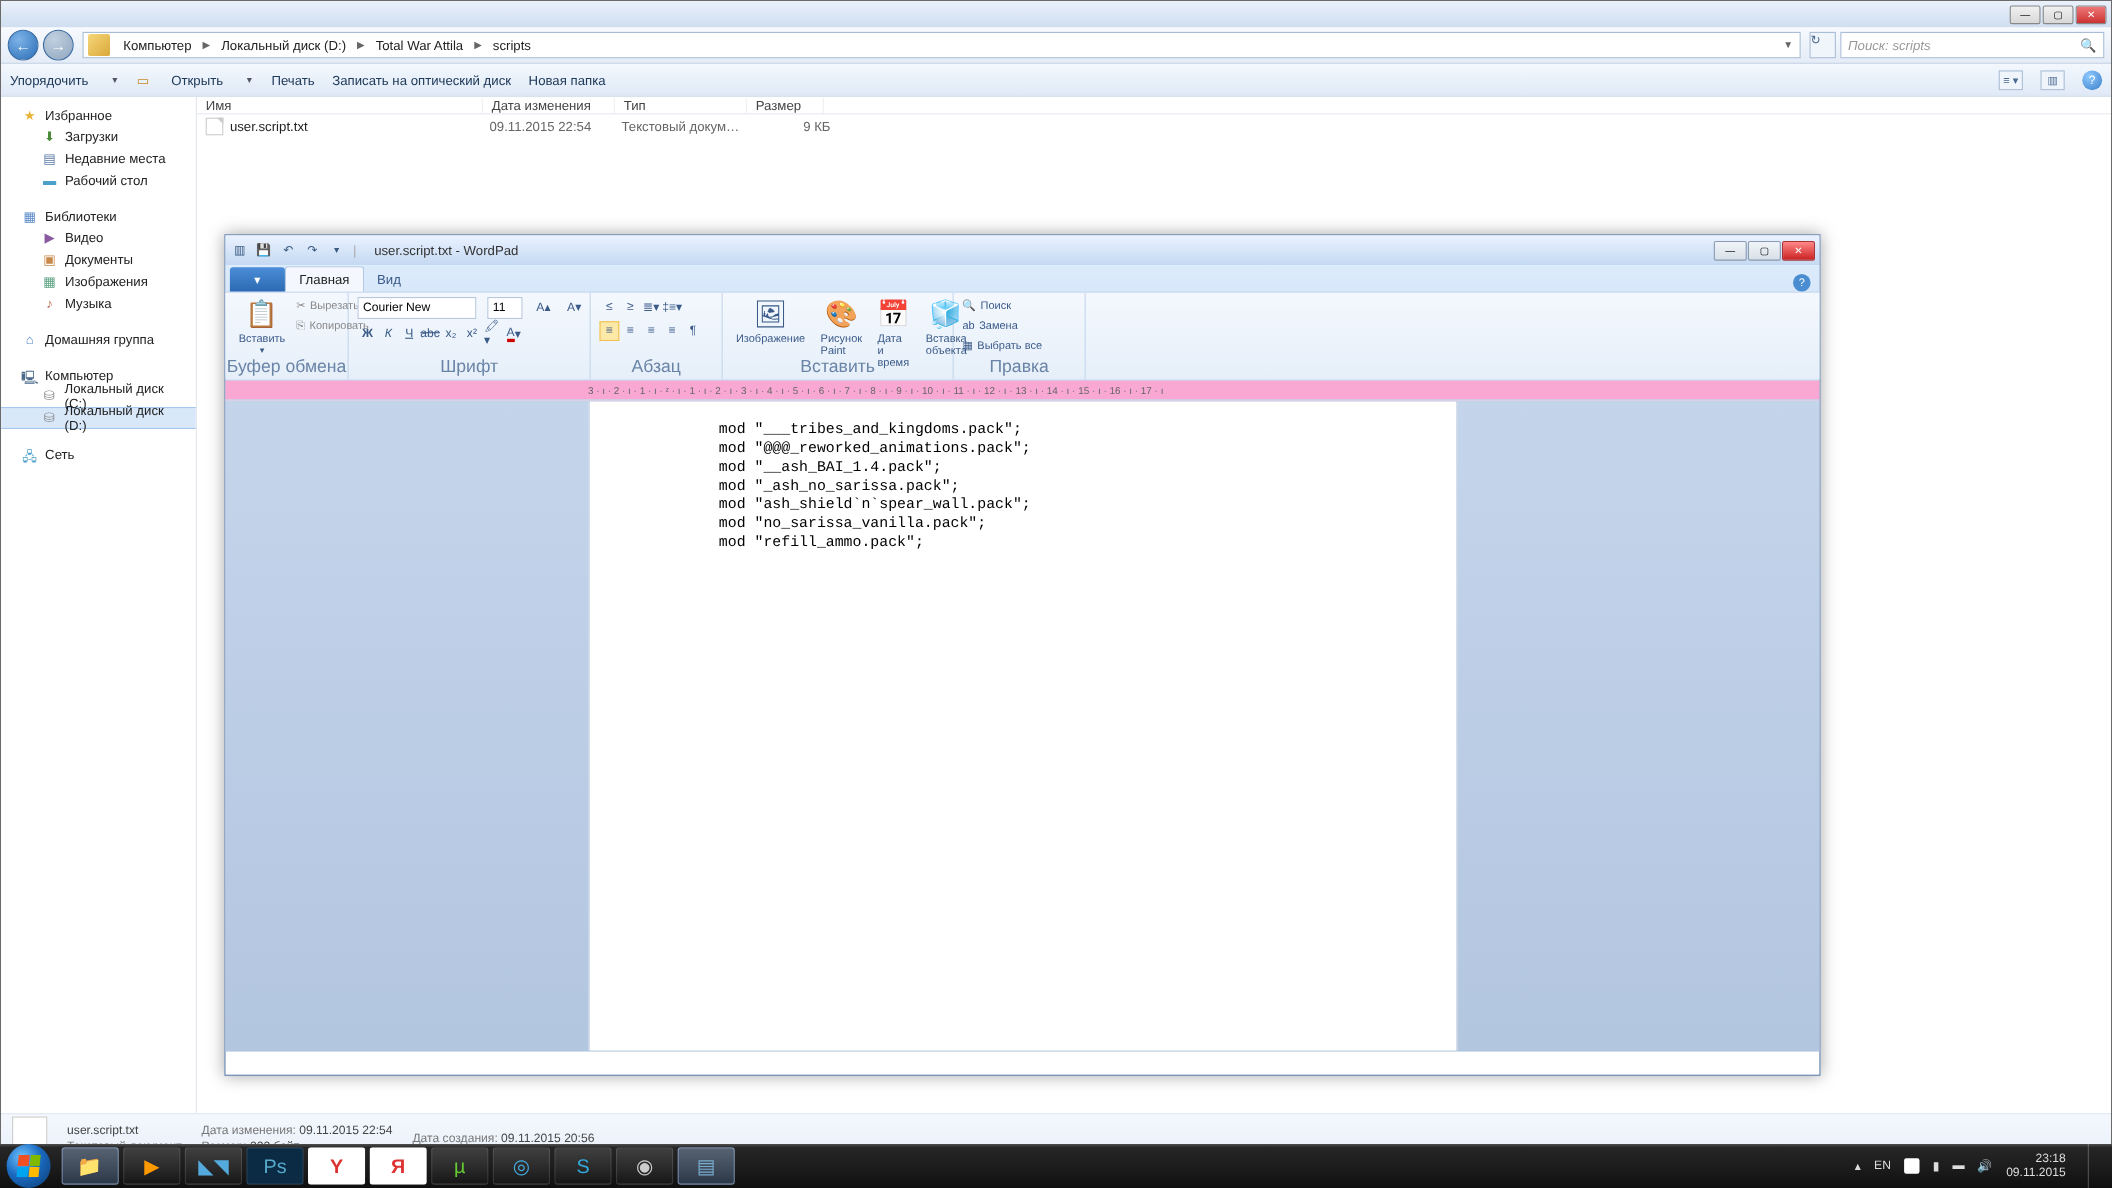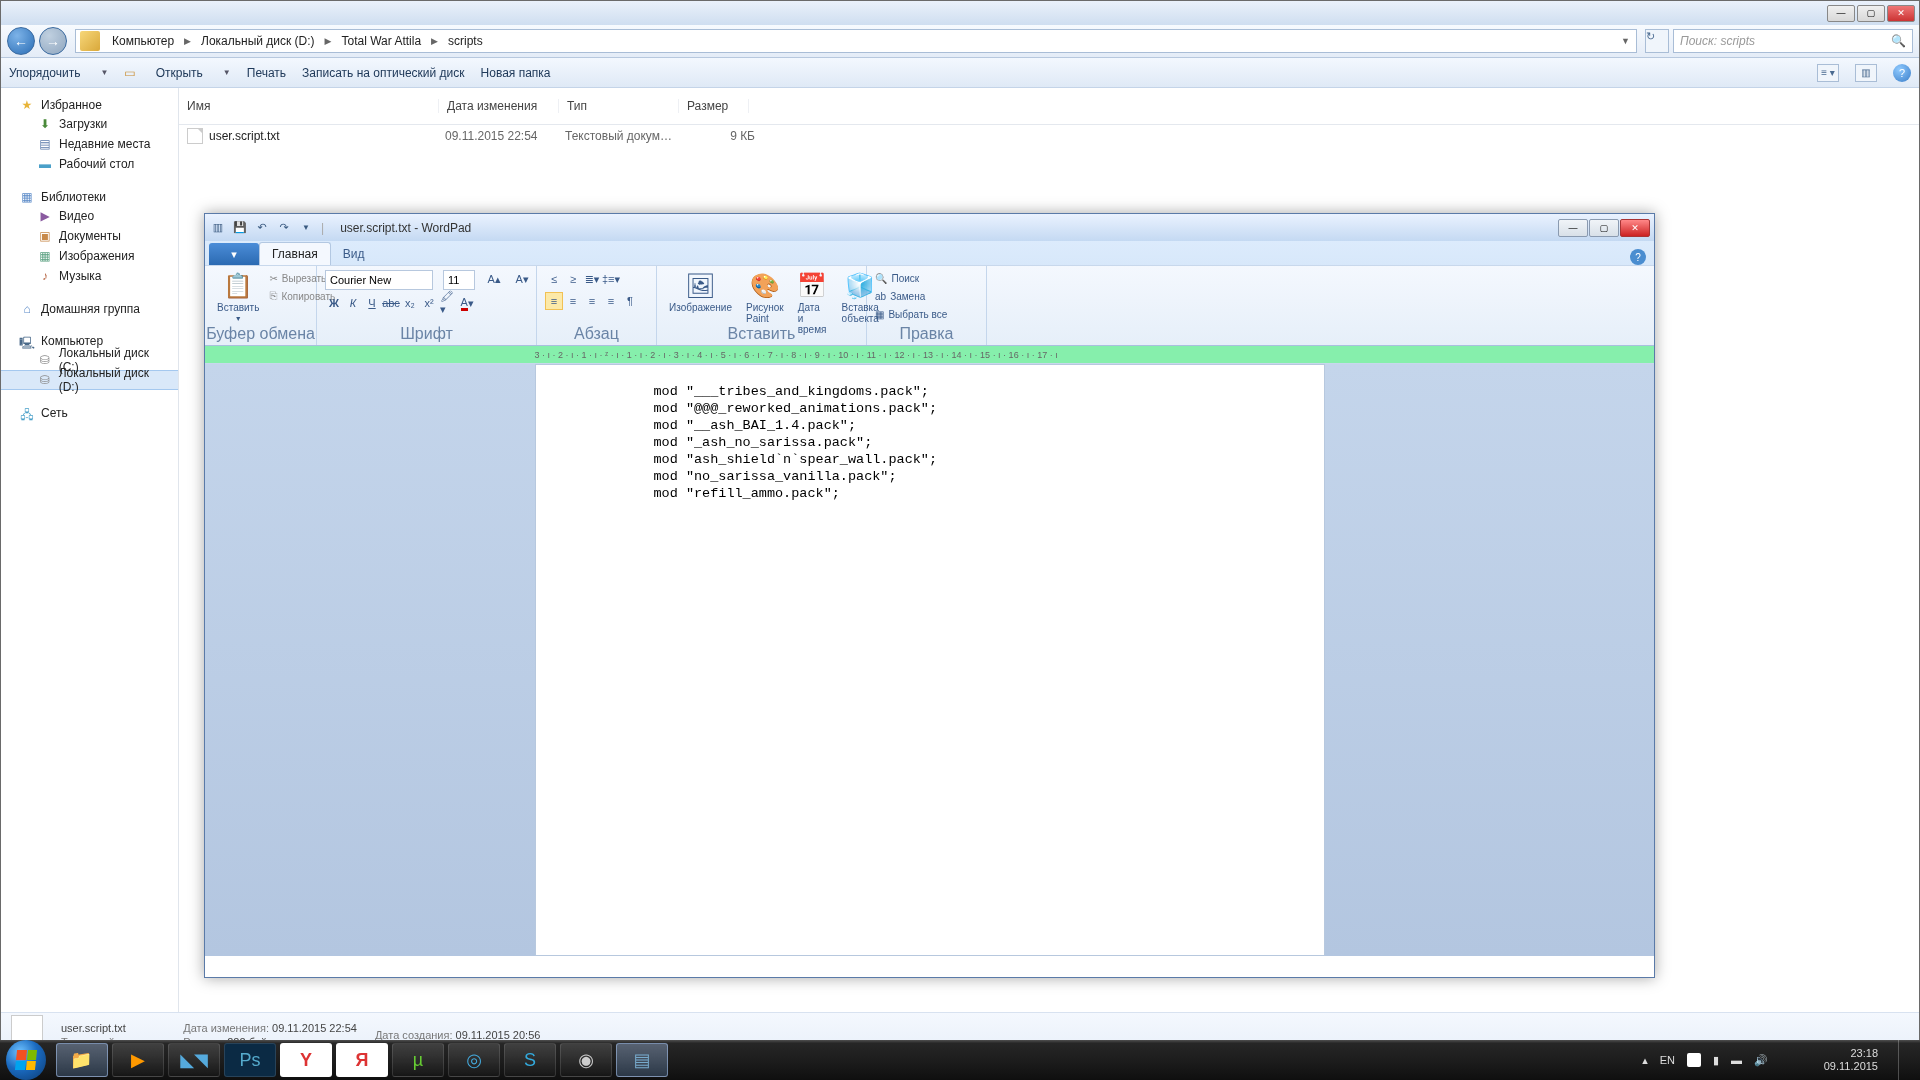--- a/index.html
+++ b/index.html
@@ -49,21 +49,21 @@
 .ic-vid { color:#8a5aa0;}
 .ic-doc { color:#c88a4a;}
 .ic-img { color:#5aa080;}
 .ic-mus { color:#b86a4a;}
 .ic-home { color:#5a8ac8;}
 .ic-pc { color:#4a6a8a;}
 .ic-disk { color:#888;}
 .ic-net { color:#4aa0c9;}
 
 .file-pane { flex:1; background:#fff; position:relative;}
-.col-headers { height:37px; border-bottom:1px solid #e4e8ee; display:flex; font-size:12px; color:#444; align-items:center;}
+.col-headers { height:16px; border-bottom:1px solid #e4e8ee; display:flex; font-size:12px; color:#444; align-items:center;}
 .col-headers div { padding:0 8px; border-right:1px solid #eef0f4;}
 .col-name{width:260px;} .col-date{width:120px;} .col-type{width:120px;} .col-size{width:70px; text-align:left;}
 .file-row { height:22px; display:flex; align-items:center; font-size:12px; color:#222;}
 .file-row .fico { width:16px; height:16px; margin:0 6px 0 8px; background:#fff; border:1px solid #ccc; position:relative;}
 .file-row .fico::after { content:""; position:absolute; top:-1px; right:-1px; border:3px solid transparent; border-top-color:#ccc; border-right-color:#ccc;}
 .file-row > span { display:inline-block;}
 .fr-name{width:236px;} .fr-date{width:120px; color:#666;} .fr-type{width:120px; color:#666;} .fr-size{width:70px; text-align:right; color:#666;}
 
 .detail-pane { height:44px; background:linear-gradient(180deg,#f4f8fe,#e8eff9); border-top:1px solid #d8e2f0; display:flex; align-items:center; padding:0 10px; gap:18px; font-size:11px; color:#444;}
 .detail-pane .big-ico { width:32px; height:40px; background:#fff; border:1px solid #ccc;}
@@ -98,40 +98,40 @@
 .bigbtn { display:flex; flex-direction:column; align-items:center; gap:2px; font-size:10px; color:#3a5a88; padding:2px 4px;}
 .bigbtn .ico { font-size:24px;}
 .smallrow { display:flex; flex-direction:column; gap:2px; font-size:10px; color:#888;}
 .smallrow .srow { display:flex; gap:4px; align-items:center; height:16px;}
 .font-sel { width:108px; height:20px; border:1px solid #b7c8de; background:#fff; font-size:11px; padding:0 4px; display:flex; align-items:center;}
 .size-sel { width:32px; height:20px; border:1px solid #b7c8de; background:#fff; font-size:11px; padding:0 4px; display:flex; align-items:center;}
 .mini { width:18px; height:18px; border:1px solid transparent; display:flex; align-items:center; justify-content:center; font-size:11px; color:#3a5a88;}
 .mini.b{font-weight:bold;} .mini.i{font-style:italic;} .mini.u{text-decoration:underline;} .mini.s{text-decoration:line-through;}
 .mini.active { background:#fce9a8; border-color:#f1c154;}
 
-.wp-ruler { height:18px; background:#86efac; border-bottom:1px solid #c8d8ec; position:relative; font-size:9px; color:#666; display:flex; align-items:center; justify-content:center;}
+.wp-ruler { height:18px; background:#f9a8d4; border-bottom:1px solid #c8d8ec; position:relative; font-size:9px; color:#666; display:flex; align-items:center; justify-content:center;}
 .ruler-inner { width:790px; display:flex; justify-content:space-between; letter-spacing:0;}
 .wp-page-area { height:calc(100% - 27px - 24px - 80px - 18px - 22px); background:linear-gradient(180deg,#c4d5eb,#b3c6e0); display:flex; justify-content:center; overflow:auto;}
 .wp-page { width:790px; min-height:560px; background:#fff; border:1px solid #b7c8de; margin-top:0; padding:18px 60px 18px 118px; font-family:"Courier New",monospace; font-size:13.5px; line-height:17px; color:#000; white-space:pre;}
 .wp-status { height:22px; background:linear-gradient(180deg,#e9f0f9,#d8e4f2); border-top:1px solid #c8d8ec; display:flex; align-items:center; justify-content:flex-end; padding:0 10px; gap:8px; font-size:11px; color:#444;}
 .zoom-track { width:100px; height:4px; background:#c0cee0; position:relative; border-radius:2px;}
 .zoom-thumb { width:9px; height:14px; background:#fff; border:1px solid #8aa0c0; border-radius:2px; position:absolute; top:-5px; left:46px;}
 .zbtn { width:15px; height:15px; border:1px solid #aab8cc; border-radius:50%; background:#fff; font-size:10px; display:flex; align-items:center; justify-content:center; color:#556;}
 
 
 .taskbar { position:absolute; left:0; bottom:0; width:1920px; height:40px; background:linear-gradient(180deg,#4f4f4f 0%,#262626 8%,#1d1d1d 50%,#0f0f0f 100%); display:flex; align-items:center; padding:0 6px;}
 .start-orb { width:40px; height:40px; border-radius:50%; background:radial-gradient(circle at 35% 30%,#6fc2ff 0%,#1a6ac0 45%,#0c3a70 100%); display:flex; align-items:center; justify-content:center; margin-right:8px;}
 .start-orb .flag { width:20px; height:20px; display:grid; grid-template-columns:1fr 1fr; grid-template-rows:1fr 1fr; gap:1px; transform:skewX(-6deg);}
 .start-orb .flag span:nth-child(1){background:#f25022;} .start-orb .flag span:nth-child(2){background:#7fba00;}
 .start-orb .flag span:nth-child(3){background:#00a4ef;} .start-orb .flag span:nth-child(4){background:#ffb900;}
 .tb-pin { width:52px; height:34px; margin:0 2px; border:1px solid rgba(255,255,255,.12); border-radius:3px; background:linear-gradient(180deg,rgba(255,255,255,.12),rgba(255,255,255,.02)); display:flex; align-items:center; justify-content:center; font-size:18px;}
 .tb-pin.explorer-ico{color:#f7d77a;} .tb-pin.active { background:linear-gradient(180deg,rgba(180,210,255,.35),rgba(120,170,230,.25)); border-color:rgba(180,210,255,.5);}
 .tray { margin-left:auto; display:flex; align-items:center; gap:12px; color:#ddd; font-size:11px; padding-right:6px;}
 .tray .flagico { width:14px; height:14px; background:#fff; border-radius:2px;}
-.tray .clock { display:flex; flex-direction:column; align-items:flex-end; line-height:13px;margin-left:44px;}
+.tray .clock { display:flex; flex-direction:column; align-items:flex-end; line-height:13px;}
 .showdesk { width:10px; height:40px; border-left:1px solid rgba(255,255,255,.25); margin-left:8px;}
 </style>
 </head>
 <body>
 
 <div class="desktop">
 
   <div class="explorer">
     <div class="exp-caption">
       <div class="cap-btn">—</div>

